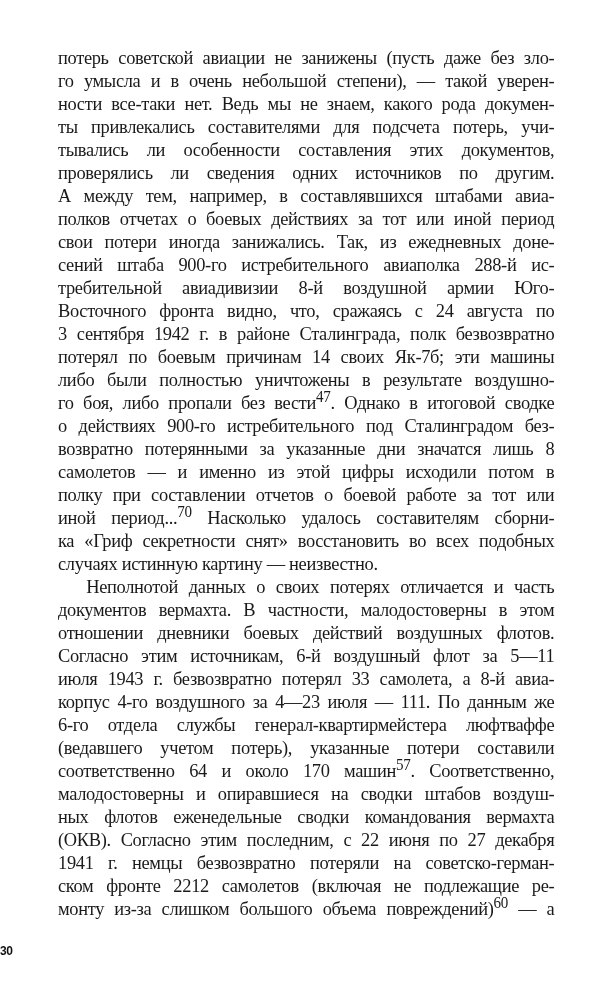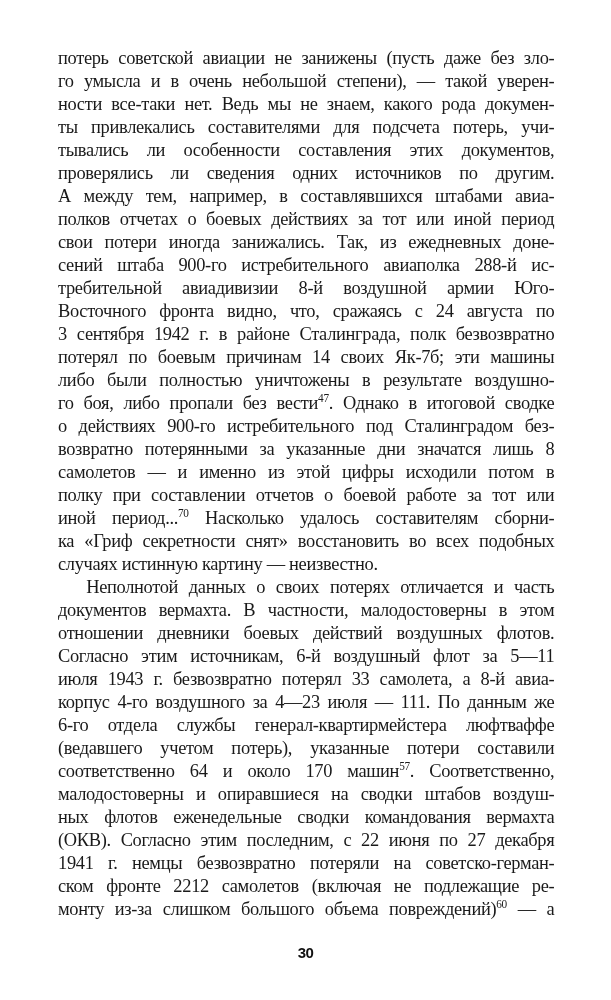--- a/index.html
+++ b/index.html
@@ -14,24 +14,24 @@
     white-space: nowrap;
     text-align: justify;
     text-align-last: justify;
     letter-spacing: -0.35px;
     transform: scaleX(0.94);
     transform-origin: left center;
     width: 528px;
   }
   .line.last { text-align-last: left; }
   .line.indent { padding-left: 30px; width: 498px; }
-  sup { font-size: 12px; line-height: 0; vertical-align: 7px; }
+  sup { font-size: 16px; line-height: 0; vertical-align: 7px; }
   .page-number {
-    position: absolute; left: 0; width: 611px; top: 944px; text-align: center;
-    font-family: "Liberation Sans", sans-serif; font-weight: bold; font-size: 15px;
+    position: absolute; left: 0; width: 611px; top: 944px; 
+    font-family: "Liberation Sans", sans-serif; font-weight: bold; font-size: 12px;
     color: #111; letter-spacing: -0.5px;
   }
 </style>
 </head>
 <body>
 
 <div class="page">
   <div class="line">потерь советской авиации не занижены (пусть даже без зло-</div>
   <div class="line">го умысла и в очень небольшой степени), — такой уверен-</div>
   <div class="line">ности все-таки нет. Ведь мы не знаем, какого рода докумен-</div>

